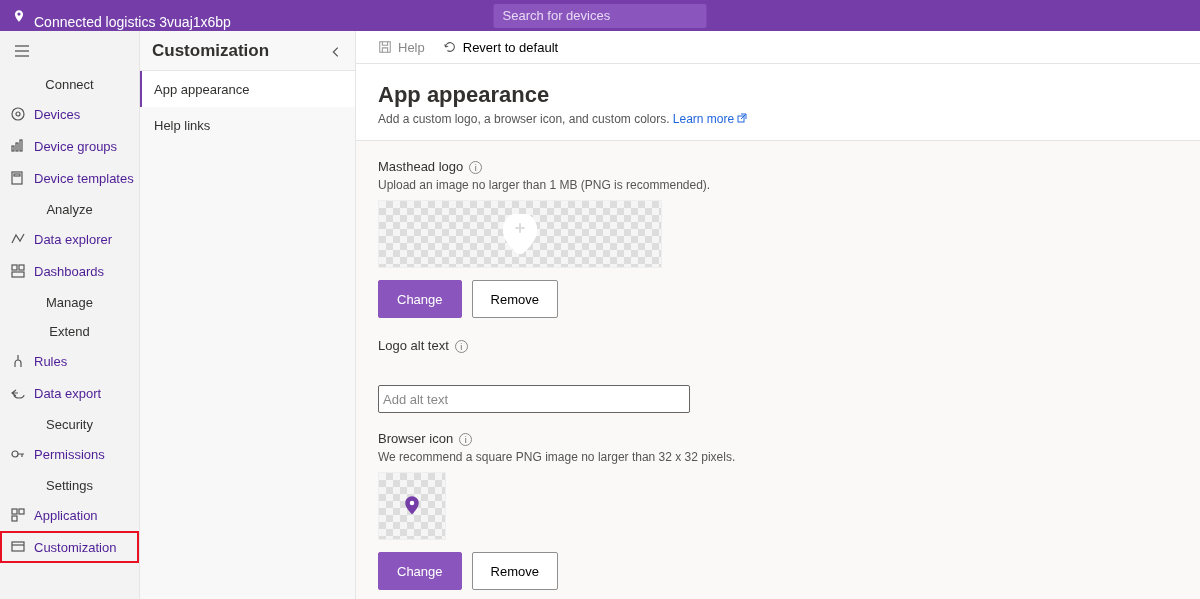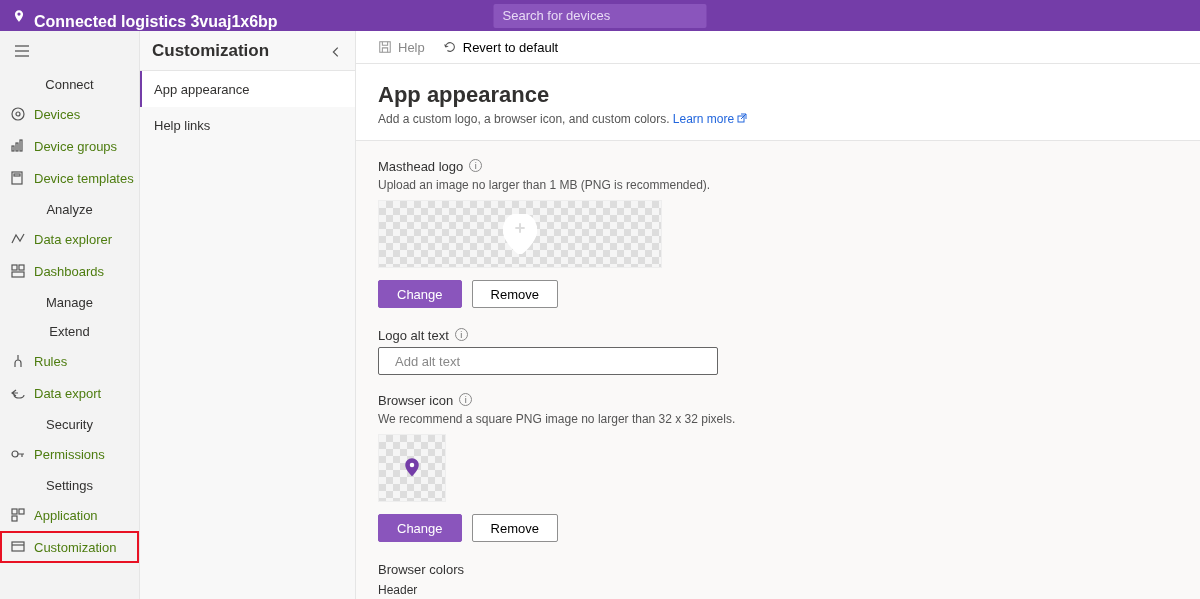--- a/index.html
+++ b/index.html
@@ -2,34 +2,34 @@
 <html><head>
 <meta charset="utf-8">
 <style>
   * { box-sizing: border-box; }
   html, body { margin: 0; padding: 0; font-family: "Segoe UI", Arial, sans-serif; font-size: 13px; color: #323130; }
   body { width: 1200px; height: 599px; overflow: hidden; background: #fff; }
 
   
   .topbar { height: 31px; background: #743DA8; color: #fff; display: flex; align-items: center; padding: 0 12px; }
   .topbar .pin { width: 14px; height: 14px; margin-right: 8px; display:flex; align-items:center; justify-content:center; }
-  .topbar .title { font-size: 16px; font-weight: 700; flex: 0 0 auto; margin-top: 12px; }
+  .topbar .title { font-size: 14px; font-weight: 400; flex: 0 0 auto; margin-top: 12px; }
   .topbar .searchwrap { position: absolute; left: 50%; transform: translateX(-50%); }
   .topbar .search { width: 213px; height: 24px; background: #8A55BC; border: none; border-radius: 2px; color: #fde047; padding: 0 9px; font-size: 13px; }
   .topbar .search::placeholder { color: #E8DAF5; }
 
   
   .shell { display: flex; height: calc(599px - 31px); }
 
   
   .leftnav { width: 140px; background: #f3f3f3; border-right: 1px solid #e5e5e5; overflow: hidden; }
   .leftnav .ham { height: 40px; display: flex; align-items: center; padding-left: 14px; }
   .leftnav .ham svg { width: 16px; height: 16px; }
   .nav-head { font-size: 13px; font-weight: 400; color: #323130; padding: 6px 10px 6px 10px; text-align: center; }
-  .nav-item { display: flex; align-items: center; height: 32px; padding-left: 10px; font-size: 13px; color: #4d7c0f; cursor: pointer; }
+  .nav-item { display: flex; align-items: center; height: 32px; padding-left: 10px; font-size: 13px; color: #4c1d95; cursor: pointer; }
   .nav-item .ico { width: 16px; height: 16px; margin-right: 8px; display:flex; align-items:center; justify-content:center; }
   .nav-item.highlighted { outline: 2px solid #e81123; outline-offset: -2px; background: #f3f3f3; }
   .nav-group { margin-bottom: 2px; }
 
   
   .subnav { width: 216px; background: #f8f8f8; border-right: 1px solid #e5e5e5; position: relative; }
   .subnav-header { height: 40px; display: flex; align-items: center; justify-content: space-between; padding: 0 12px; font-size: 17px; font-weight: 600; border-bottom: 1px solid #e5e5e5; }
   .subnav-header .chev { width: 14px; height: 14px; }
   .subnav-item { height: 36px; display: flex; align-items: center; padding-left: 14px; font-size: 13px; cursor: pointer; }
   .subnav-item.active { background: #ffffff; border-left: 2px solid #743DA8; padding-left: 12px; }
@@ -39,42 +39,42 @@
   .toolbar { height: 33px; background: #fff; border-bottom: 1px solid #e5e5e5; display: flex; align-items: center; padding-left: 22px; font-size: 13px; color: #888; }
   .toolbar .tbtn { display: flex; align-items: center; margin-right: 18px; cursor: pointer; }
   .toolbar .tbtn svg { width: 14px; height: 14px; margin-right: 6px; }
 
   .page-head { background: #fff; padding: 18px 22px 14px 22px; border-bottom: 1px solid #e5e5e5; }
   .page-head h1 { margin: 0 0 4px 0; font-size: 22px; font-weight: 600; }
   .page-head .desc { font-size: 12px; color: #555; }
   .page-head .desc a { color: #2266dd; text-decoration: none; }
 
   .formarea { padding: 18px 22px; }
-  .label-row { font-size: 13px; color: #333; margin-bottom: 4px; display: flex; align-items: flex-start; }
+  .label-row { font-size: 13px; color: #333; margin-bottom: 4px; display: flex; align-items: flex-end; }
   .label-row .info { width: 13px; height: 13px; margin-left: 6px; border: 1px solid #888; border-radius: 50%; display:inline-flex; align-items:center; justify-content:center; font-size:9px; color:#666; }
   .hint { font-size: 12px; color: #555; margin-bottom: 8px; }
 
   .checker { background-image:
       linear-gradient(45deg,#ddd 25%,transparent 25%),
       linear-gradient(-45deg,#ddd 25%,transparent 25%),
       linear-gradient(45deg,transparent 75%,#ddd 75%),
       linear-gradient(-45deg,transparent 75%,#ddd 75%);
     background-size: 14px 14px;
     background-position: 0 0, 0 7px, 7px -7px, -7px 0;
     background-color: #f5f5f5;
     border:1px solid #eee;
   }
   .masthead-preview { width: 284px; height: 68px; display:flex; align-items:center; justify-content:center; margin-bottom: 12px; }
   .masthead-preview svg { width: 34px; height: 40px; }
 
   .btnrow { display: flex; gap: 10px; margin-bottom: 20px; }
-  .btn { height: 28px; padding: 0 18px; border-radius: 2px; font-size: 13px; cursor: pointer; border:1px solid #8f8f8f; background:#fff; }
+  .btn { height: 38px; padding: 0 18px; border-radius: 2px; font-size: 13px; cursor: pointer; border:1px solid #8f8f8f; background:#fff; }
   .btn.primary { background:#8A55BC; border-color:#8A55BC; color:#fff; }
 
-  .text-input { width: 340px; height: 28px; border: 1px solid #666; border-radius: 2px; padding: 0 16px; font-size: 13px; margin-bottom: 18px; }
+  .text-input { width: 312px; height: 28px; border: 1px solid #666; border-radius: 2px; padding: 0 4px; font-size: 13px; margin-bottom: 18px; margin-top: 28px; }
   .text-input::placeholder { color: #888; }
 
   .favicon-preview { width: 68px; height: 68px; display:flex; align-items:center; justify-content:center; margin-bottom: 12px; }
   .favicon-preview svg { width: 18px; height: 24px; }
 
   .section-title { font-size: 13px; color: #333; margin-bottom: 6px; }
 
   .ext-icon { display:inline-block; width:10px; height:10px; margin-left:3px; vertical-align: baseline; }
 
   ::-webkit-scrollbar { width: 14px; }

